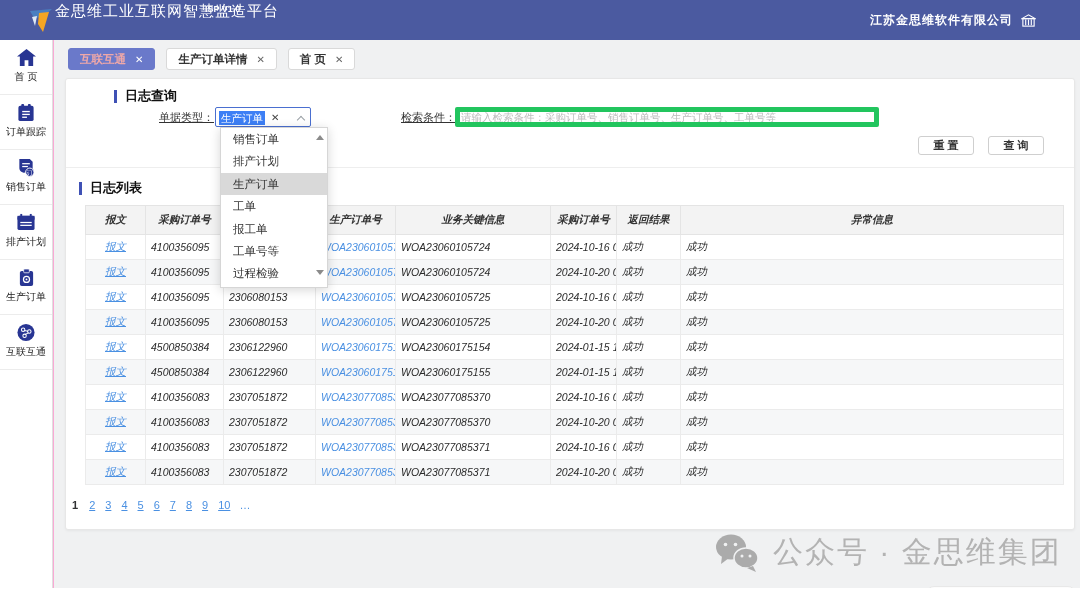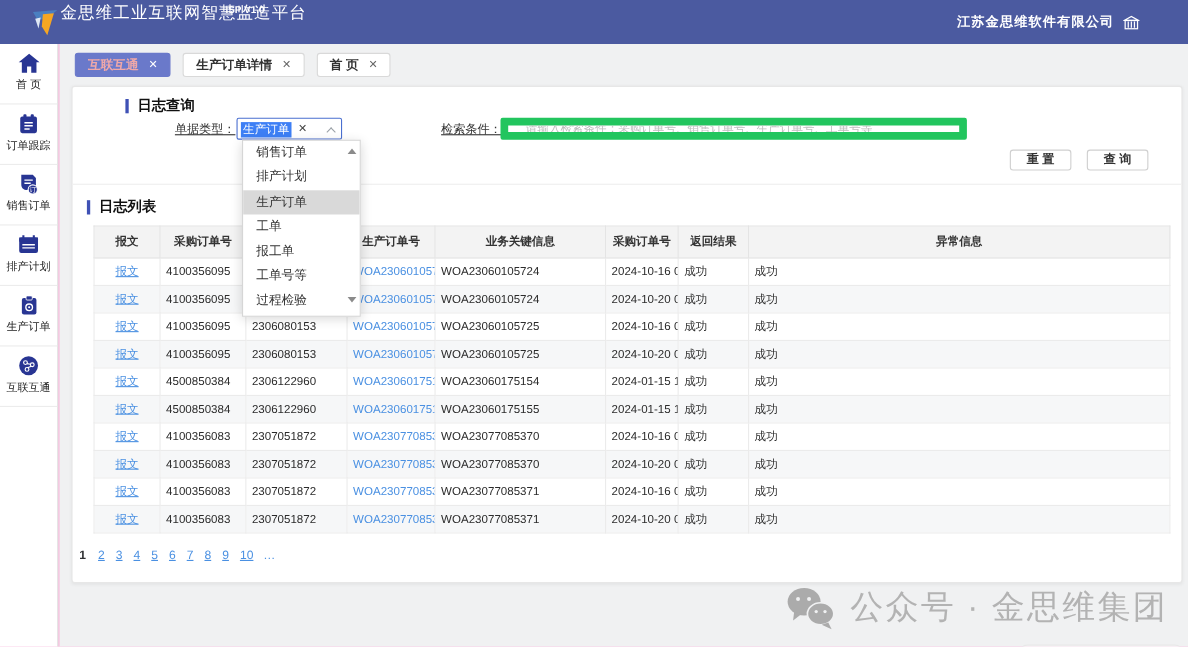--- a/index.html
+++ b/index.html
@@ -36,31 +36,31 @@
   .sec-bar { width:3px; height:13px; background:#3f51b5; }
   .sec-title { font-size:13px; font-weight:bold; color:#111; }
 
   .lbl { position:absolute; font-size:11px; color:#333; text-align:right; width:60px;text-decoration:underline; }
   .select-box { position:absolute; left:149px; top:28px; width:96px; height:20px; border:1px solid #4a6fd0; border-radius:2px; background:#fff; cursor:pointer; }
   .select-val { position:absolute; left:3px; top:3px; font-size:10.5px; color:#fff; background:#3d7ff5; padding:0 2px; line-height:14px; }
   .select-clear { position:absolute; left:55px; top:3px; font-size:10px; color:#444; line-height:14px; cursor:pointer; }
   .select-caret { position:absolute; right:5px; top:7px; width:7px; height:7px; }
   .select-caret::before { content:""; position:absolute; left:0; top:2px; width:5px; height:5px; border-left:1.4px solid #9aa0a6; border-top:1.4px solid #9aa0a6; transform:rotate(45deg); }
 
-  .search-input { position:absolute; left:389px; top:28px; width:424px; height:20px; border:7px solid #22c55e; border-radius:2px; font-size:10.5px; padding:0 16px; color:#333; }
+  .search-input { position:absolute; left:389px; top:28px; width:424px; height:20px; border:5px solid #22c55e; border-radius:2px; font-size:10.5px; padding:0 1px; color:#333; }
   .search-input::placeholder { color:#bdbdbd; }
 
   .btn { position:absolute; top:57px; width:56px; height:19px; background:#fff; border:1px solid #cfcfcf; border-radius:3px; font-size:11px; font-weight:bold; color:#333; text-align:center; line-height:17px; cursor:pointer; }
   .btn-reset { left:852px; }
   .btn-query { left:922px; }
 
   .divider { position:absolute; left:0; top:88px; width:100%; border-top:1px solid #eeeeee; }
 
   
-  table.log { position:absolute; left:19px; top:126px; width:978px; border-collapse:collapse; table-layout:fixed; }
+  table.log { position:absolute; left:19px; top:126px; width:978px; border-collapse:collapse; table-layout:fixed;font-style:italic; }
   table.log th { height:29px; background:#f3f3f3; border:1px solid #e4e4e4; font-size:10.5px; font-weight:bold; color:#333; text-align:center; }
   table.log td { height:25px; border:1px solid #ebebeb; font-size:10.5px; color:#2b2b2b; padding:0 5px; white-space:nowrap; overflow:hidden; }
   table.log tr:nth-child(even) td { background:#f6f7f8; }
   td.c0 { text-align:center; }
   a.link-u { color:#4a90e2; text-decoration:underline; cursor:pointer; }
   a.link { color:#4a90e2; text-decoration:none; cursor:pointer; }
 
   
   .pagination { position:absolute; left:0; top:420px; width:100%; text-align:left; font-size:11px; }
   .pagination .cur { color:#303133; font-weight:bold; margin:0 6px; }

